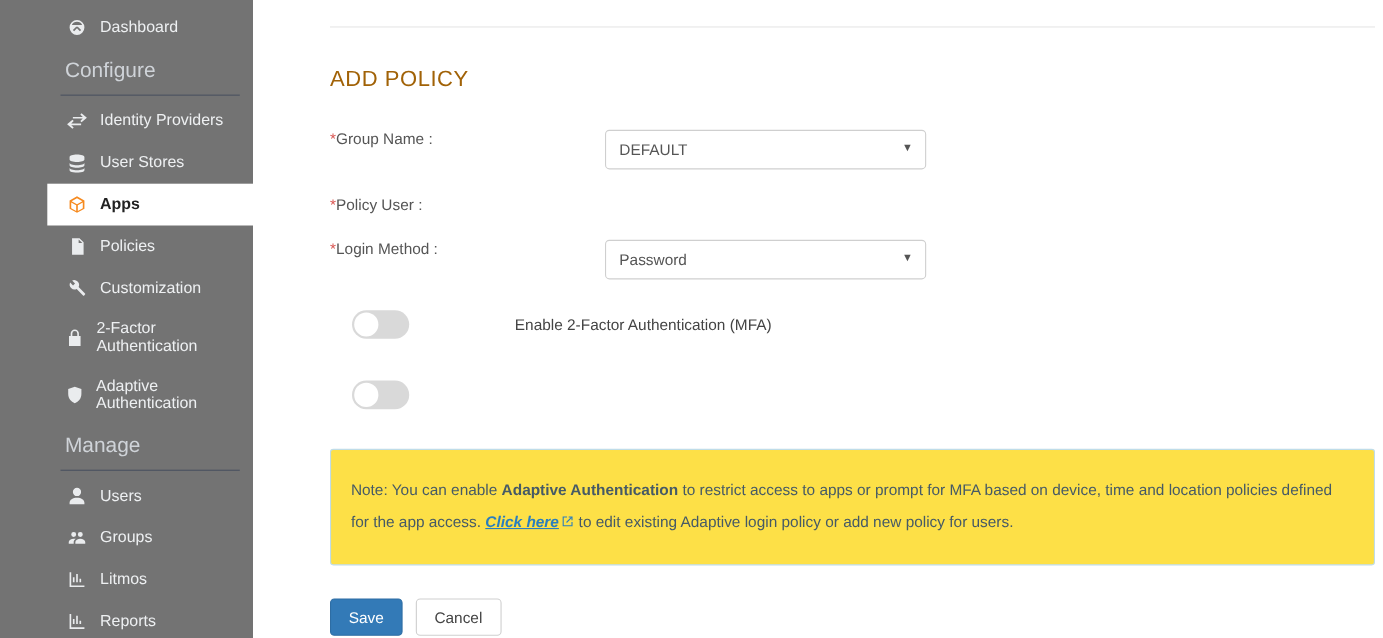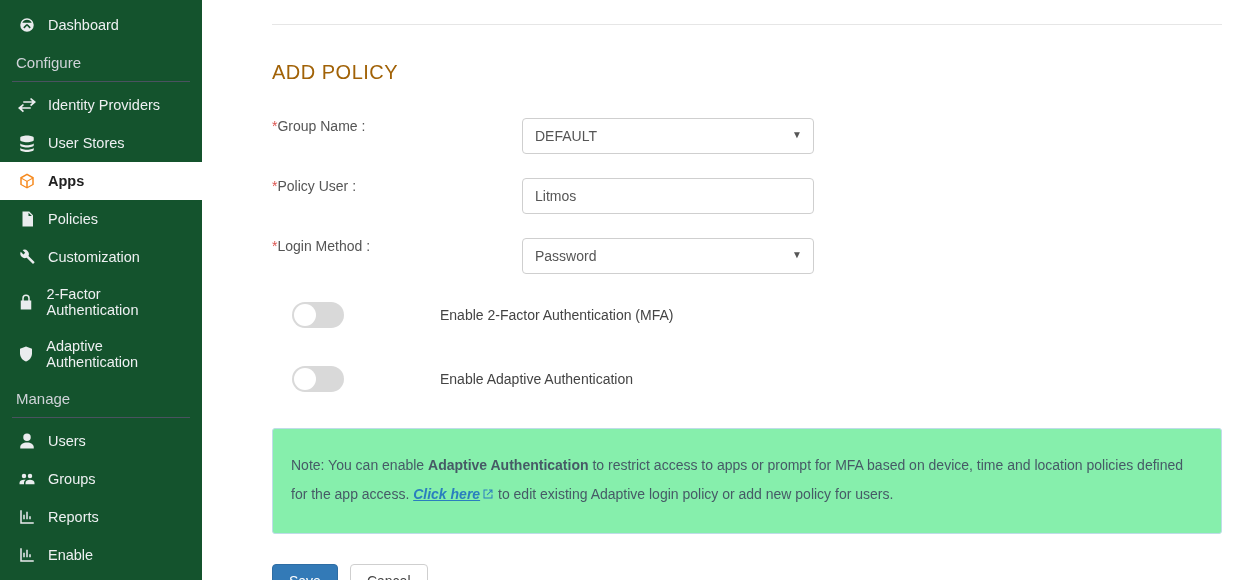--- a/index.html
+++ b/index.html
@@ -11,25 +11,26 @@
       font-family: -apple-system, BlinkMacSystemFont, "Segoe UI", Arial, sans-serif;
       background: #f9f9f9;
       color: #333;
       display: flex;
       height: 580px;
       width: 1257px;
       overflow: hidden;
     }
     
     .sidebar {
-      width: 202px;
-      background: #14532d;
+      width: 230px;
+      background: #737373;
       color: #fff;
       height: 100%;
       padding-top: 6px;
+      padding-left: 43px;
     }
     .sidebar-item {
       display: flex;
       align-items: center;
       padding: 10px 16px;
       cursor: pointer;
       font-size: 14.5px;
       color: #eef0f2;
     }
     .sidebar-item .icon {
@@ -42,21 +43,21 @@
     .sidebar-item.active {
       background: #ffffff;
       color: #222;
       text-align: right;
     }
     .sidebar-item.active .icon svg { fill: #f68a1f; }
     .sidebar-item.active span { font-weight: 600; }
     .sidebar-section {
       padding: 10px 16px 6px 16px;
       color: #cfd3d8;
-      font-size: 15px;
+      font-size: 19px;
     }
     .sidebar-divider {
       border: none;
       border-top: 1px solid #4a5260;
       margin: 4px 12px;
     }
     
     .main {
       flex: 1;
       background: #ffffff;
@@ -145,21 +146,21 @@
       border-radius: 50%;
       top: 2px;
       left: 2px;
     }
     .toggle-label-wrap {
       margin-left: 96px;
       font-size: 14px;
       color: #444;
     }
     .note-box {
-      background: #86efac;
+      background: #fde047;
       border: 1px solid #bfdce8;
       border-radius: 3px;
       margin: 36px 0 0 50px;
       width: 950px;
       padding: 22px 18px 22px 18px;
       font-size: 14px;
       color: #465a66;
       line-height: 2.1;
     }
     .note-box .strong { font-weight: 700; }
@@ -300,30 +301,30 @@
     </span>
     <span>Groups</span>
   </div>
 
   <div class="sidebar-item">
     <span class="icon">
       <svg width="18" height="18" viewBox="0 0 24 24">
           <path d="M3 3v18h18v-2H5V3H3zm4 12h2V9H7v6zm4 0h2V5h-2v10zm4 0h2v-4h-2v4z"></path>
         </svg>
     </span>
+    <span>Litmos</span>
+  </div>
+
+  <div class="sidebar-item">
+    <span class="icon">
+      <svg width="18" height="18" viewBox="0 0 24 24">
+          <path d="M3 3v18h18v-2H5V3H3zm4 12h2V9H7v6zm4 0h2V5h-2v10zm4 0h2v-4h-2v4z"></path>
+        </svg>
+    </span>
     <span>Reports</span>
-  </div>
-
-  <div class="sidebar-item">
-    <span class="icon">
-      <svg width="18" height="18" viewBox="0 0 24 24">
-          <path d="M3 3v18h18v-2H5V3H3zm4 12h2V9H7v6zm4 0h2V5h-2v10zm4 0h2v-4h-2v4z"></path>
-        </svg>
-    </span>
-    <span>Enable</span>
   </div>
 </div>
 
 <div class="main">
   <div class="main-inner">
     <hr class="divider-top">
 
     <h2 class="page-title">ADD POLICY</h2>
 
     <div class="form-row">
@@ -334,21 +335,20 @@
         <div class="form-control" style="line-height:34px;">
           <span>DEFAULT</span>
         </div>
       </div>
     </div>
 
     <div class="form-row">
       <div class="form-label-wrap">
         <span class="req">*</span><span>Policy User :</span>
       </div>
-      <input class="form-control" type="text" value="Litmos" style="">
     </div>
 
     <div class="form-row">
       <div class="form-label-wrap">
         <span class="req">*</span><span>Login Method :</span>
       </div>
       <div class="select-wrap">
         <div class="form-control" style="line-height:34px;">
           <span>Password</span>
         </div>
@@ -359,21 +359,20 @@
       <div class="toggle">
         <div class="toggle-knob"></div>
       </div>
       <div class="toggle-label-wrap">Enable 2-Factor Authentication (MFA)</div>
     </div>
 
     <div class="toggle-row" style="margin-top:38px;">
       <div class="toggle">
         <div class="toggle-knob"></div>
       </div>
-      <div class="toggle-label-wrap">Enable Adaptive Authentication</div>
     </div>
 
     <div class="note-box">
       <span>Note: You can enable </span><span class="strong">Adaptive Authentication</span><span> to restrict access to apps or prompt for MFA based on device, time and location policies defined for the app access. </span><a class="note-link"><span>Click here</span><span class="ext-icon"><svg width="12" height="12" viewBox="0 0 24 24" style="fill:#2a7ebe;">
               <path d="M14 3v2h3.6l-8.3 8.3 1.4 1.4L19 6.4V10h2V3h-7zM5 5h6V3H3v18h18v-8h-2v6H5V5z"></path>
             </svg></span></a><span> to edit existing Adaptive login policy or add new policy for users.</span>
     </div>
 
     <div class="button-row">
       <button class="btn btn-primary">Save</button>

